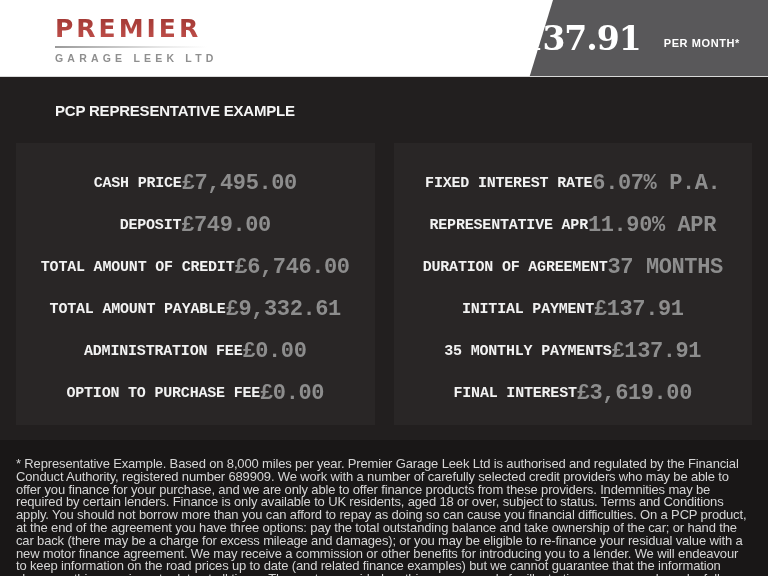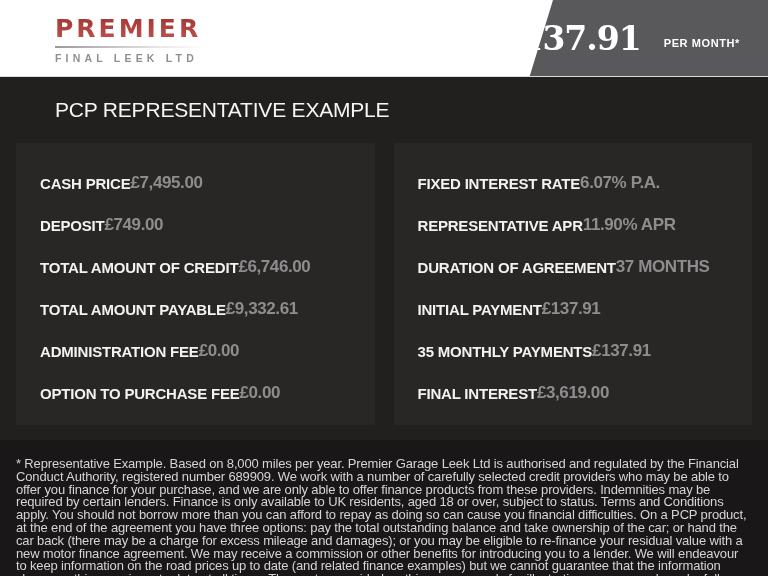--- a/index.html
+++ b/index.html
@@ -46,40 +46,40 @@
     margin-top:9px;
     padding-left:12px;
   }
 
   
   .section-bar {
     height:58px; background:#221f1f; display:flex; align-items:center;
     padding:8px 0 0 55px;
   }
   .section-title {
-    font-size:21px; font-weight:400; color:#f5f5f5; letter-spacing:-0.2px;
+    font-size:15px; font-weight:700; color:#f5f5f5; letter-spacing:-0.2px;
   }
 
   
   .panels {
     height:305px; background:#221f1f;
     display:flex; gap:19px; padding:8px 16px 15px 16px;
   }
   .panel {
     flex:1; background:#292626; padding:19px 24px 11px 24px;
   }
   .finance-row {
-    height:42px; display:flex; align-items:center; justify-content:flex-start;
+    height:42px; display:flex; align-items:center; justify-content:center;font-family:Liberation Mono, monospace;
   }
   .finance-label {
     font-size:15px; font-weight:700; color:#f2f2f2; letter-spacing:-0.2px;
     white-space:nowrap;
   }
   .finance-value {
-    font-size:17px; font-weight:700; color:#8d8d8d; letter-spacing:-0.4px;
+    font-size:22px; font-weight:700; color:#8d8d8d; letter-spacing:-0.4px;
     white-space:nowrap;
   }
 
   
   .disclaimer-strip {
     height:136px; background:#191717; padding:18px 16px 0 16px;
   }
   .disclaimer-text {
     font-size:13px; font-weight:400; line-height:12.8px; letter-spacing:-0.15px;
     color:#d5d5d5;
@@ -87,21 +87,21 @@
 </style>
 </head>
 <body>
 
 <div class="page">
 
   <div class="header">
     <div class="logo">
       <div class="brand-name">PREMIER</div>
       <div class="brand-divider"></div>
-      <div class="brand-subtitle">FINAL LEEK LTD</div>
+      <div class="brand-subtitle">GARAGE LEEK LTD</div>
     </div>
     <div class="price-flag-bg"></div>
     <div class="price-flag-content">
       <span class="monthly-price">£137.91</span>
       <span class="per-month-label">PER MONTH*</span>
     </div>
   </div>
 
   <div class="section-bar">
     <div class="section-title">PCP REPRESENTATIVE EXAMPLE</div>

